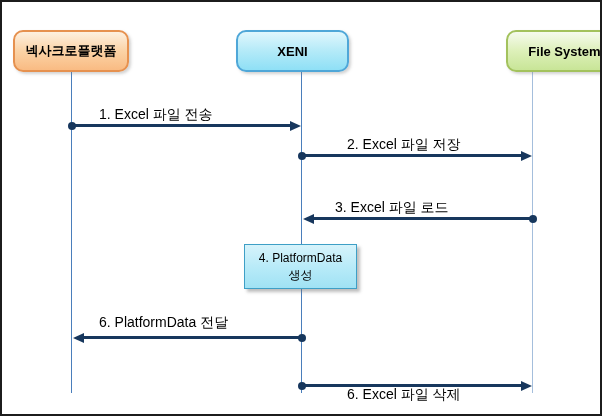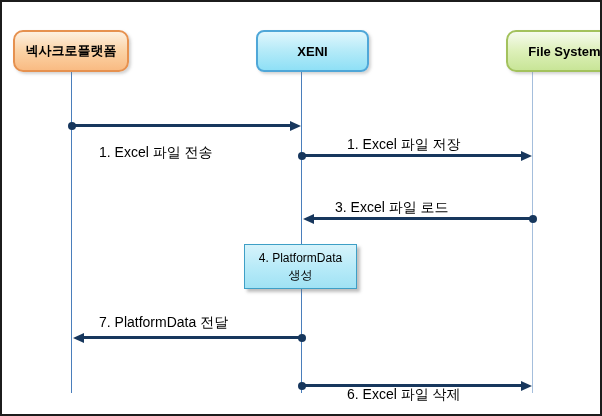--- a/index.html
+++ b/index.html
@@ -11,22 +11,22 @@
   
   .actor {
     position:absolute; top:28px; height:42px; border-radius:10px;
     display:flex; align-items:center; justify-content:center;
     font-weight:bold; font-size:13px; color:#000;
     border:2px solid; box-sizing:border-box;
     box-shadow:2px 2px 3px rgba(130,130,130,0.35);
   }
   #actor-nexacro   { left:11px;  width:116px; border-color:#E6914F;
     background:linear-gradient(180deg,#FDF0E0 0%,#FBD3A6 50%,#F9BB83 100%); }
-  #actor-xeni      { left:254px; width:113px; border-color:#4FA7D8;
-    background:linear-gradient(180deg,#E0F7FD 0%,#B4EAF8 50%,#8FE0F6 100%);border-radius:8px; }
+  #actor-xeni      { left:234px; width:113px; border-color:#4FA7D8;
+    background:linear-gradient(180deg,#E0F7FD 0%,#B4EAF8 50%,#8FE0F6 100%); }
   #actor-filesystem{ left:472px; width:117px; border-color:#A3C25D;
     background:linear-gradient(180deg,#F6FBEE 0%,#DDF0B9 50%,#C8E597 100%);margin-left:32px; }
   
   .lifeline { position:absolute; top:70px; height:321px; width:1px; }
   #lifeline-nexacro    { left:69px;  background:#4A7EBB; }
   #lifeline-xeni       { left:299px; background:#4A7EBB; }
   #lifeline-filesystem { left:530px; background:#A4BEDC; }
   
   .msg-line { position:absolute; height:3px; background:#17375D; }
   .msg-dot  { position:absolute; width:8px; height:8px; border-radius:50%;
@@ -38,21 +38,21 @@
               top:-3.5px; }
   .head-right { border-left:11px solid #17375D;  right:-10px; }
   .head-left  { border-right:11px solid #17375D; left:-10px; }
   #arrow-1 { left:70px;  top:122px; width:219px; }
   #arrow-2 { left:300px; top:152px; width:220px; }
   #arrow-3 { left:311px; top:215px; width:220px; }
   #arrow-5 { left:81px;  top:334px; width:219px; }
   #arrow-6 { left:300px; top:382px; width:220px; }
   
   .msg-label { position:absolute; font-size:14px; color:#000; white-space:nowrap; }
-  #label-1 { left:97px;  top:104px;margin-top:38px; }
+  #label-1 { left:97px;  top:104px; }
   #label-2 { left:345px; top:134px; }
   #label-3 { left:333px; top:197px; }
   #label-5 { left:97px;  top:312px; }
   #label-6 { left:345px; top:360px;margin-top:24px; }
   
   #action-box {
     position:absolute; left:242px; top:242px; width:113px; height:45px;
     border:1px solid #3E9FC6; box-sizing:border-box;
     background:linear-gradient(180deg,#D6F3FB 0%,#B6EAF8 55%,#A0E2F4 100%);
     box-shadow:3px 3px 3px rgba(110,110,110,0.45);
@@ -78,38 +78,38 @@
   <div class="actor" id="actor-filesystem">
     <span>File System</span>
   </div>
 
   <div class="msg-label" id="label-1">1. Excel 파일 전송</div>
   <div class="msg-line" id="arrow-1">
     <div class="msg-dot dot-left"></div>
     <div class="msg-head head-right"></div>
   </div>
 
-  <div class="msg-label" id="label-2">1. Excel 파일 저장</div>
+  <div class="msg-label" id="label-2">2. Excel 파일 저장</div>
   <div class="msg-line" id="arrow-2">
     <div class="msg-dot dot-left"></div>
     <div class="msg-head head-right"></div>
   </div>
 
   <div class="msg-label" id="label-3">3. Excel 파일 로드</div>
   <div class="msg-line" id="arrow-3">
     <div class="msg-dot dot-right"></div>
     <div class="msg-head head-left"></div>
   </div>
 
   <div id="action-box">
     <span>4. PlatformData</span>
     <span>생성</span>
   </div>
 
-  <div class="msg-label" id="label-5">7. PlatformData 전달</div>
+  <div class="msg-label" id="label-5">6. PlatformData 전달</div>
   <div class="msg-line" id="arrow-5">
     <div class="msg-dot dot-right"></div>
     <div class="msg-head head-left"></div>
   </div>
 
   <div class="msg-label" id="label-6">6. Excel 파일 삭제</div>
   <div class="msg-line" id="arrow-6">
     <div class="msg-dot dot-left"></div>
     <div class="msg-head head-right"></div>
   </div>

